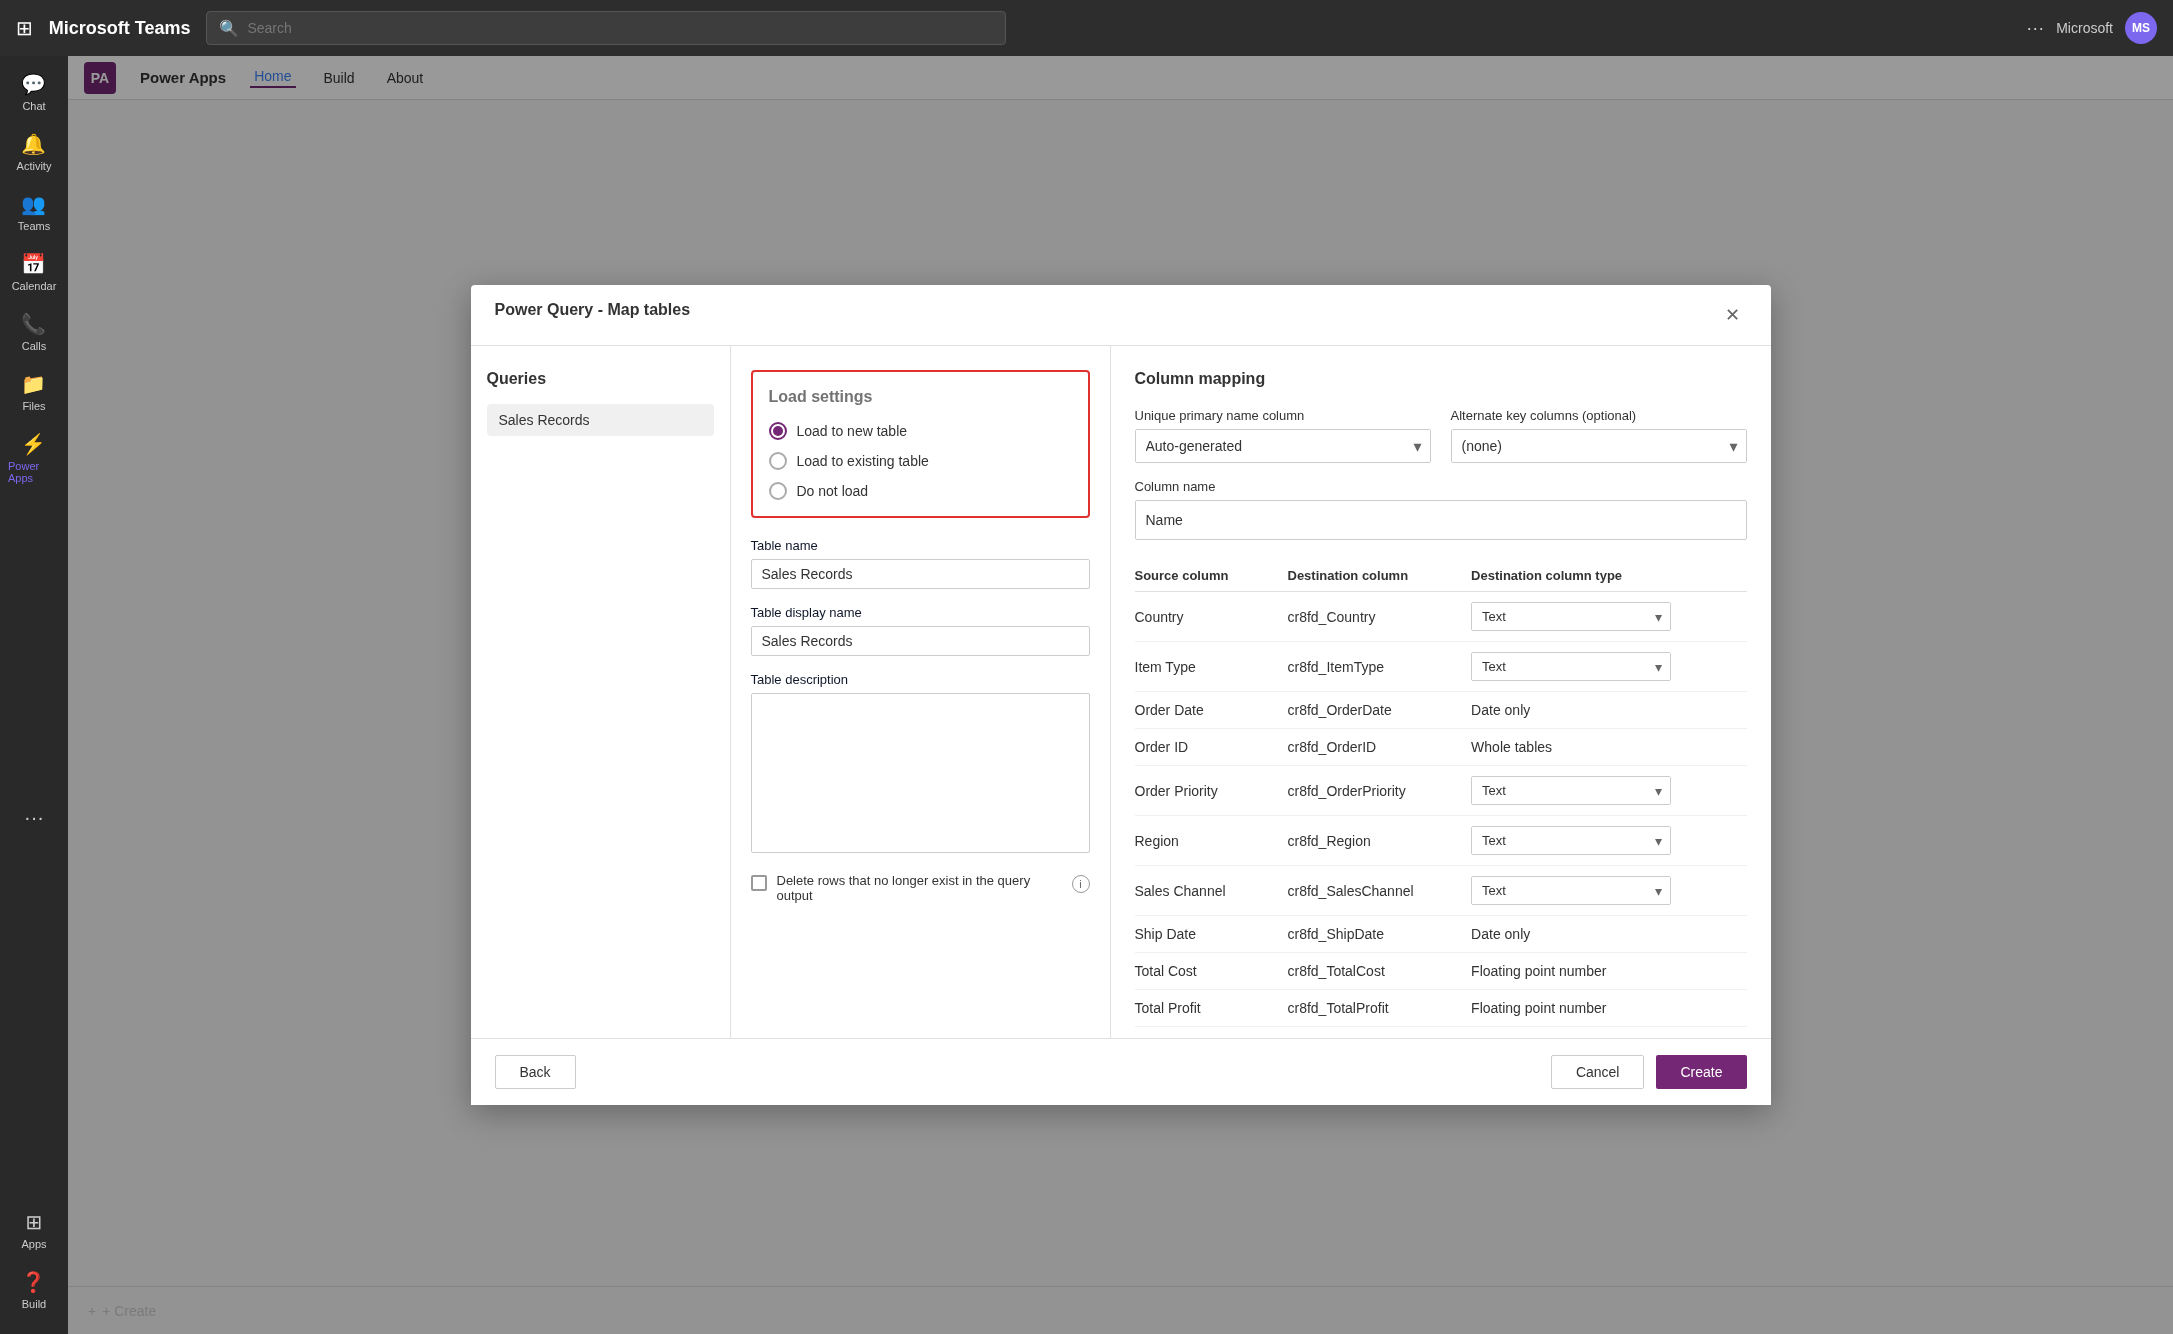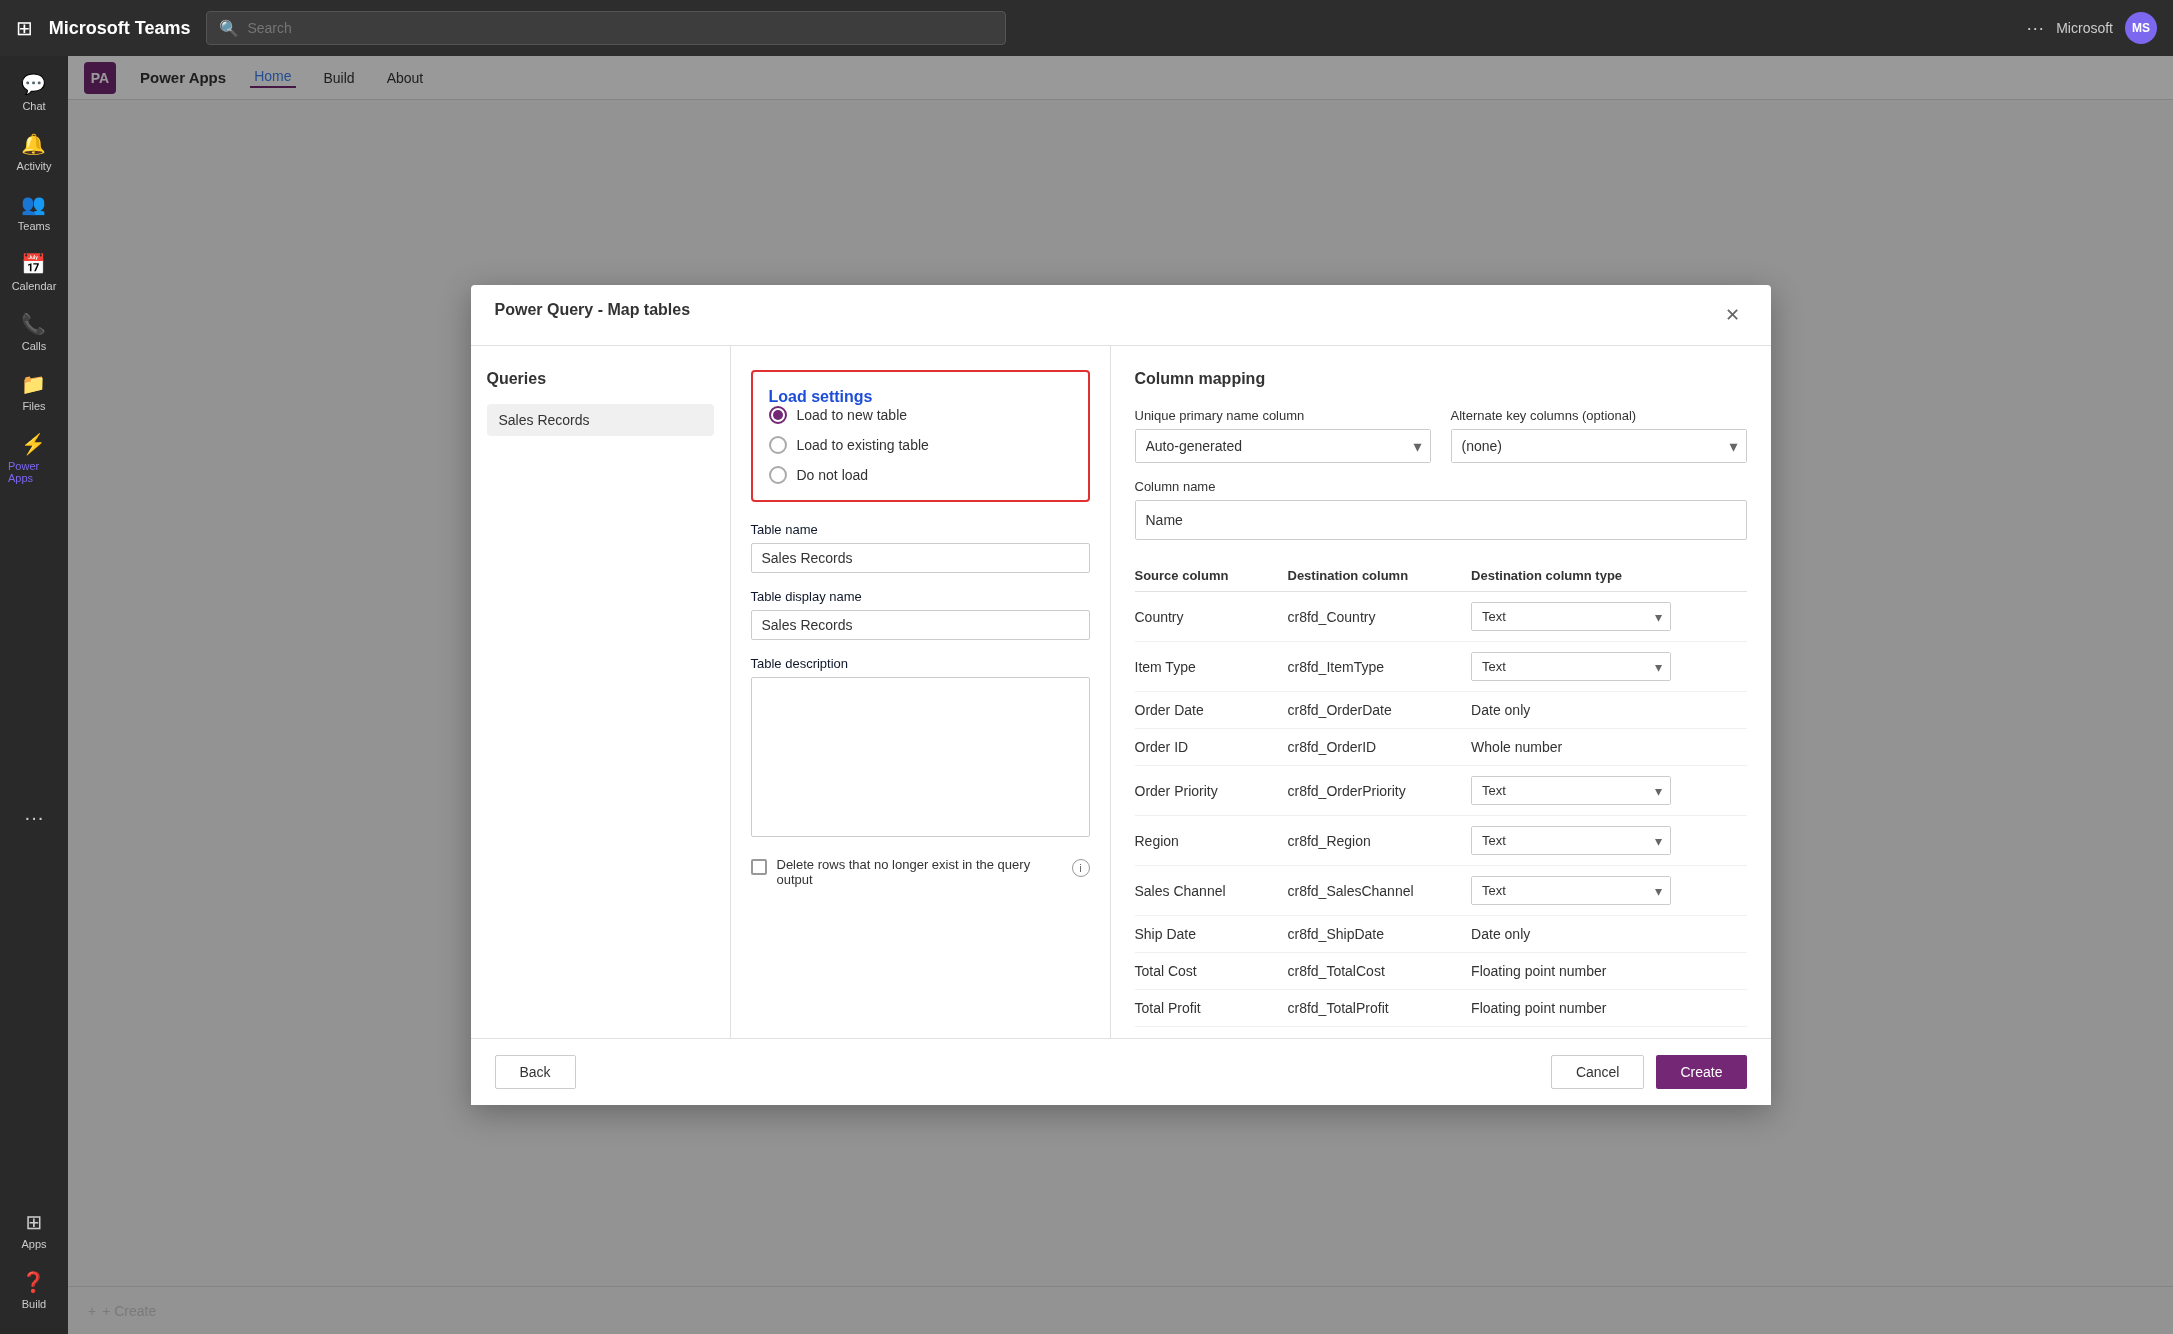--- a/index.html
+++ b/index.html
@@ -186,21 +186,21 @@
       padding: 24px 20px;
       overflow-y: auto;
     }
 
     .load-settings-box {
       border: 2px solid #e03030;
       border-radius: 4px;
       padding: 16px;
       margin-bottom: 20px;
     }
-    .load-settings-title { font-size: 16px; font-weight: 700; color: #1d4ed8; }
+    .load-settings-title { font-size: 16px; font-weight: 700; color: #737373; margin-bottom: 16px; }
     .radio-group { display: flex; flex-direction: column; gap: 12px; }
     .radio-option { display: flex; align-items: center; gap: 10px; cursor: pointer; }
     .radio-circle {
       width: 18px; height: 18px;
       border-radius: 50%;
       border: 2px solid #742774;
       display: flex; align-items: center; justify-content: center;
       flex-shrink: 0;
     }
     .radio-circle.selected::after {
@@ -584,21 +584,21 @@
                       </div></td>
                   </tr>
                   <tr>
                     <td>Order Date</td>
                     <td>cr8fd_OrderDate</td>
                     <td class="type-plain">Date only</td>
                   </tr>
                   <tr>
                     <td>Order ID</td>
                     <td>cr8fd_OrderID</td>
-                    <td class="type-plain">Whole number</td>
+                    <td class="type-plain">Whole tables</td>
                   </tr>
                   <tr>
                     <td>Order Priority</td>
                     <td>cr8fd_OrderPriority</td>
                     <td><div class="type-select-wrapper">
                         <select class="type-select"><option>Text</option></select>
                         <span class="select-chevron">▾</span>
                       </div></td>
                   </tr>
                   <tr>

